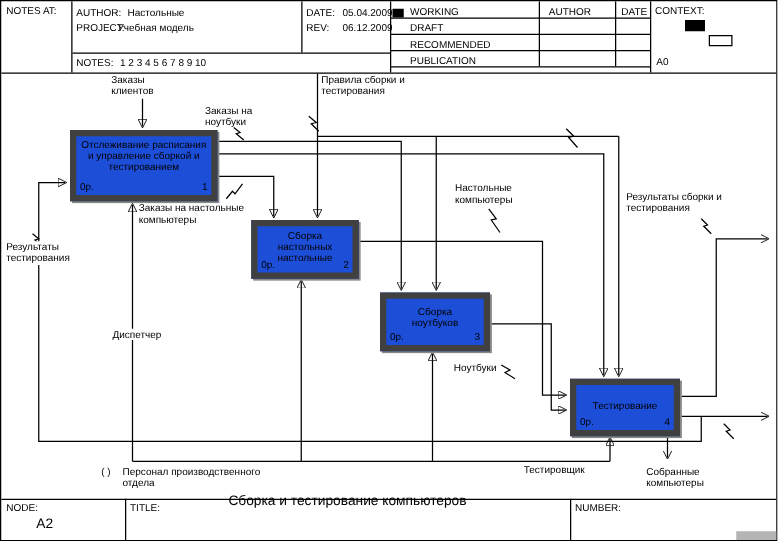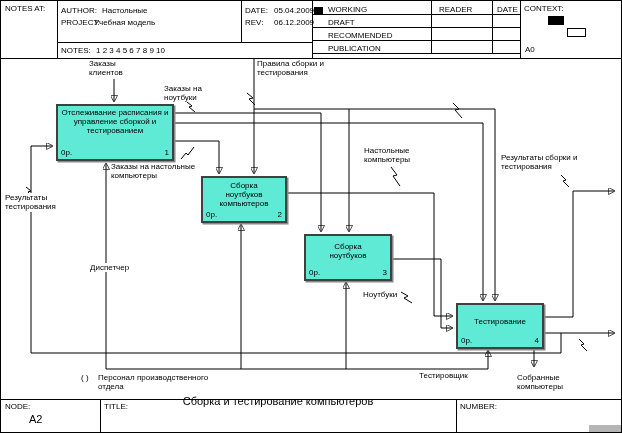--- a/index.html
+++ b/index.html
@@ -9,21 +9,21 @@
     position:relative; width:622px; height:433px; margin:0 auto;
     background:#fff; border:1px solid #000; overflow:hidden;
     font-size:8px; color:#000; line-height:1.2;
   }
   .abs  { position:absolute; }
   .lbl  { position:absolute; line-height:1.18; }
   .lbl.bg { background:#fff; padding:0 1px; }
   .vline { position:absolute; width:1px; background:#000; }
   .hline { position:absolute; height:1px; background:#000; }
   .box {
-    position:absolute; border:2px solid #404040; background:#5eead4;
+    position:absolute; border:5px solid #404040; background:#1d4ed8;
     box-shadow:1.5px 1.5px 0 #888; text-align:center; font-size:8px;
   }
   .box .btitle { line-height:1.15; }
   .box .cost { position:absolute; left:3px;  bottom:1px; }
   .box .num  { position:absolute; right:3px; bottom:1px; }
   svg.wires { position:absolute; left:0; top:0; width:622px; height:433px; }
   svg.wires path { stroke:#000; fill:none; stroke-width:1; }
   .big { font-size:11px;text-align:center; }
 </style>
 </head>
@@ -42,21 +42,21 @@
   <div class="lbl" style="left:273px;top:17px">06.12.2009</div>
   <div class="lbl" style="left:60px;top:45px">NOTES:</div>
   <div class="lbl" style="left:95px;top:45px">1 2 3 4 5 6 7 8 9 10</div>
 
   <div class="abs" style="left:313px;top:6px;width:9px;height:7px;background:#000"></div>
   <div class="lbl" style="left:327px;top:4px">WORKING</div>
   <div class="lbl" style="left:327px;top:17px">DRAFT</div>
   <div class="lbl" style="left:327px;top:30px">RECOMMENDED</div>
   <div class="lbl" style="left:327px;top:43px">PUBLICATION</div>
 
-  <div class="lbl" style="left:438px;top:4px">READER</div>
+  <div class="lbl" style="left:438px;top:4px">AUTHOR</div>
   <div class="lbl" style="left:496px;top:4px">DATE</div>
   <div class="lbl" style="left:523px;top:3px">CONTEXT:</div>
   <div class="abs" style="left:547px;top:15px;width:16px;height:9px;background:#000"></div>
   <div class="abs" style="left:566px;top:27px;width:19px;height:9px;border:1px solid #000;background:#fff"></div>
   <div class="lbl" style="left:524px;top:44px">A0</div>
 
   <div class="vline" style="left:56px;top:0;height:57px"></div>
   <div class="vline" style="left:240px;top:0;height:41px"></div>
   <div class="vline" style="left:311px;top:0;height:57px"></div>
   <div class="vline" style="left:430px;top:0;height:52px"></div>
@@ -106,21 +106,21 @@
       <path d="M180,158 l5,-6 2,2 6,-8"></path>
     </g>
   </svg>
 
   <div class="box" style="left:55px;top:103px;width:118px;height:57px">
     <div class="btitle" style="padding:2px 1px 0">Отслеживание расписания и управление сборкой и тестированием</div>
     <span class="cost">0р.</span>
     <span class="num">1</span>
   </div>
   <div class="box" style="left:200px;top:175px;width:86px;height:47px">
-    <div class="btitle" style="padding:3px 10px 0">Сборка ноутбуков компьютеров</div>
+    <div class="btitle" style="padding:3px 10px 0">Сборка настольных настольные</div>
     <span class="cost">0р.</span>
     <span class="num">2</span>
   </div>
   <div class="box" style="left:303px;top:233px;width:88px;height:47px">
     <div class="btitle" style="padding:6px 13px 0">Сборка ноутбуков</div>
     <span class="cost">0р.</span>
     <span class="num">3</span>
   </div>
   <div class="box" style="left:455px;top:302px;width:88px;height:46px">
     <div class="btitle" style="padding:12px 2px 0">Тестирование</div>

